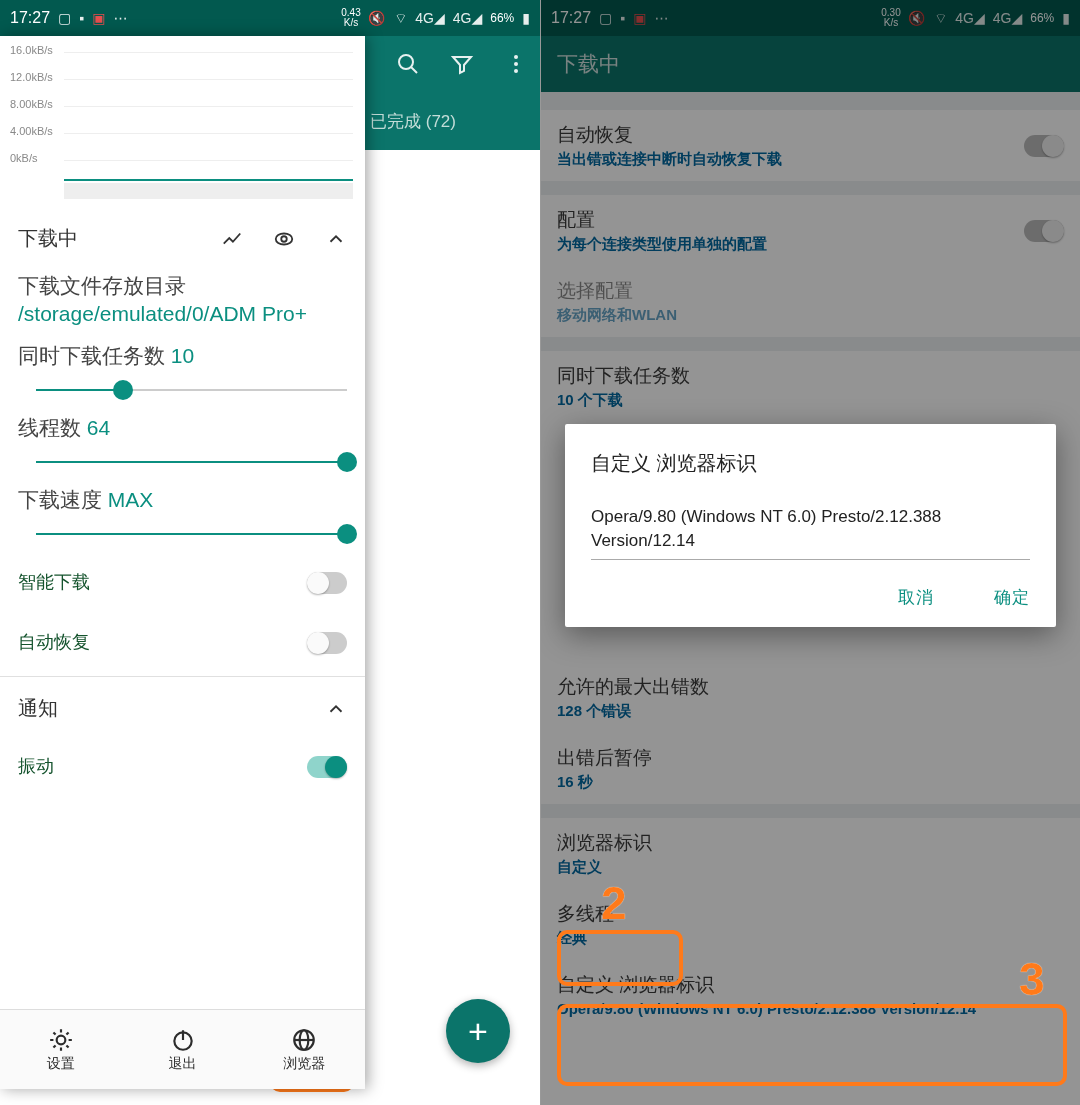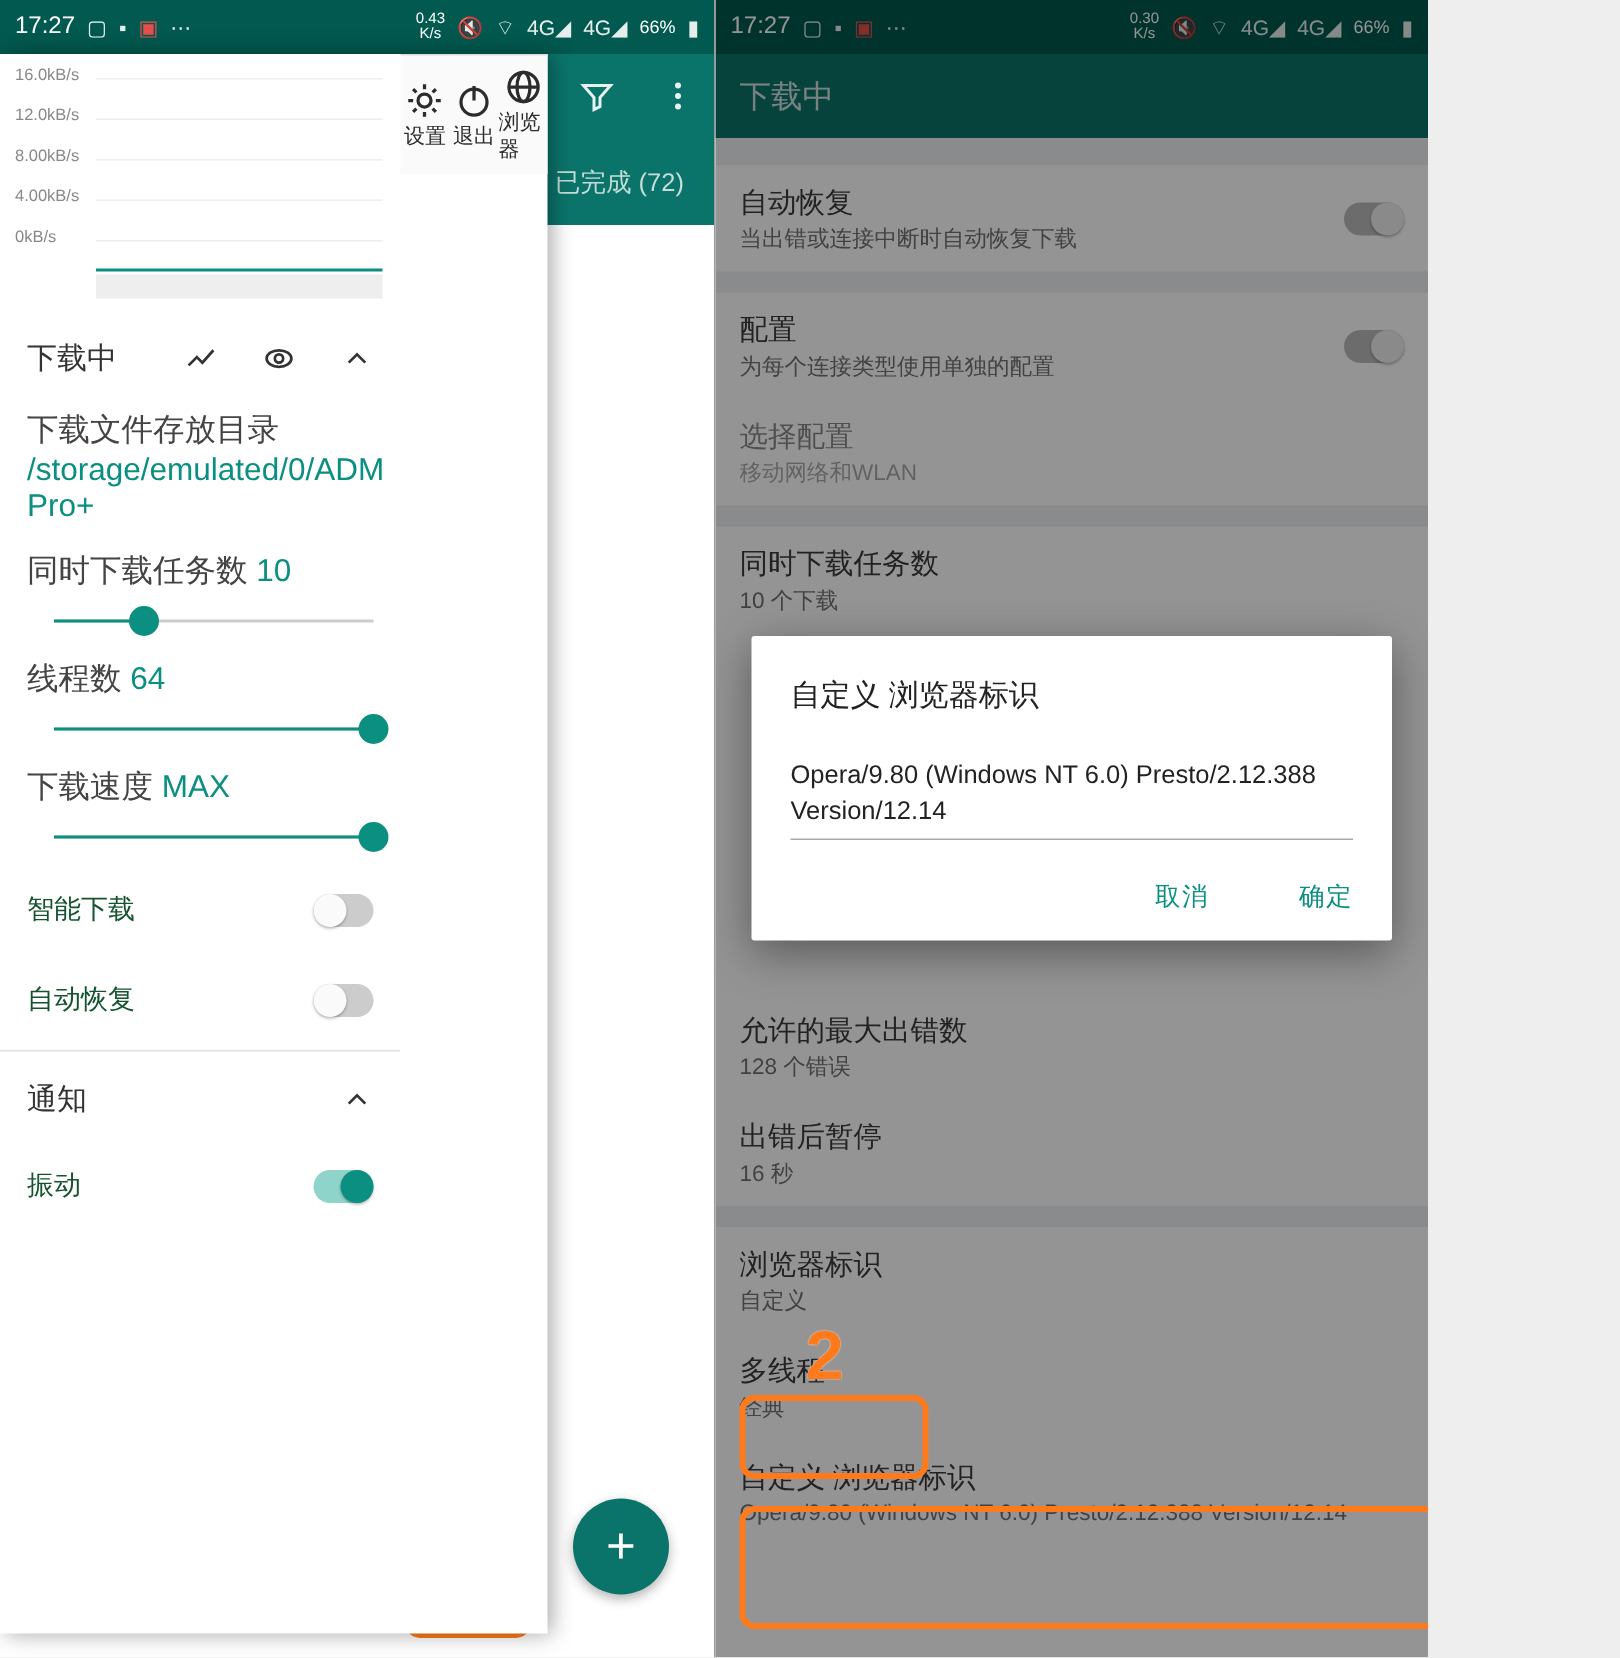--- a/index.html
+++ b/index.html
@@ -5,21 +5,21 @@
   * { box-sizing: border-box; margin: 0; padding: 0; }
   body {
     width: 1080px;
     height: 1105px;
     display: flex;
     font-family: -apple-system, sans-serif;
     background: #eee;
     position: relative;
     overflow: hidden;
   }
-  .phone { width: 476px; height: 1105px; position: relative; background: #fff; overflow: hidden; }
+  .phone { width: 540px; height: 1105px; position: relative; background: #fff; overflow: hidden; }
   .phone + .phone { border-left: 1px solid #999; }
 
   
   .statusbar {
     height: 36px; background: #02594f; color: #fff;
     display: flex; align-items: center; padding: 0 10px;
     font-size: 16px; justify-content: space-between;
   }
   .sb-left, .sb-right { display: flex; align-items: center; gap: 8px; }
   .sb-right { font-size: 12px; }
@@ -31,21 +31,21 @@
     height: 56px; background: #0b746a; color: #fff;
     display: flex; align-items: center; justify-content: flex-end;
     padding: 0 12px; gap: 30px;
   }
   .tb-icon { width:24px; height:24px; fill:#fff; opacity:.9;}
 
   
   .drawer {
     position: absolute; left:0; top:36px; bottom:16px; width: 365px;
     background:#fff; box-shadow: 3px 0 14px rgba(0,0,0,.35);
-    z-index: 5; display:flex; flex-direction: row;
+    z-index: 5; display:flex; flex-direction: column;
   }
   .drawer-scroll { flex:1; overflow: hidden; }
   .chart-area { padding: 8px 4px 2px 0; }
   .y-tick { font-size:11px; color:#888; padding-left:10px; height:27px; position:relative;}
   .y-tick::after { content:""; position:absolute; left:64px; right:8px; top:8px; height:1px; background:#eee;}
   .chart-base { margin:0 8px 0 64px; height:2px; background:#0b8f80;}
   .hist-bar { margin:2px 8px 10px 64px; height:16px; background:#eee;}
 
   .section { padding: 14px 18px; }
   .sec-row { display:flex; align-items:center; justify-content:space-between; }
@@ -77,21 +77,21 @@
 
   
   .annot-box { position:absolute; border:4px solid #ff7a1a; border-radius:10px; }
   .annot-num { position:absolute; color:#ff7a1a; font-size:46px; font-weight:800; font-family:Impact,sans-serif; text-shadow:0 0 1px #fff;}
 
   
   .r-toolbar { height:56px; background:#0b746a; color:#d0e0de; display:flex; align-items:center; padding:0 16px; font-size:21px;}
   .settings-list-wrap { position:absolute; top:92px; left:0; right:0; bottom:0; overflow:hidden;}
   .set-item { padding: 12px 16px; border-bottom:0; }
   .set-title { font-size:19px; color:#3c3c3c;}
-  .set-sub { font-size:15px; color:#737373; margin-top:2px;}
+  .set-sub { font-size:15px; color:#0369a1; margin-top:2px;font-weight:bold;}
   .set-row { display:flex; justify-content:space-between; align-items:center;}
   .set-toggle { width:40px; height:22px; border-radius:11px; background:#bbb; position:relative;}
   .set-toggle::after {content:""; position:absolute; width:22px; height:22px; border-radius:50%; background:#eee; left:18px; box-shadow:0 1px 2px rgba(0,0,0,.3);}
   .grp-div { height:14px; background:#eceff1;}
 
   .overlay-dim { position:absolute; top:0; left:0; right:0; bottom:0; background:rgba(0,0,0,.42); }
   .dialog { position:absolute; left:24px; right:24px; top:424px; background:#fff; border-radius:2px; box-shadow:0 8px 30px rgba(0,0,0,.4); padding: 26px 26px 12px;}
   .dialog-title { font-size:20px; color:#222; font-weight:500; margin-bottom:28px;}
   .dialog-input { width:100%; border:none; border-bottom:1px solid #aaa; font-size:17px; color:#222; padding-bottom:6px; line-height:1.4;}
   .dialog-actions { display:flex; justify-content:flex-end; gap:60px; margin-top:26px; padding-bottom:6px;}

